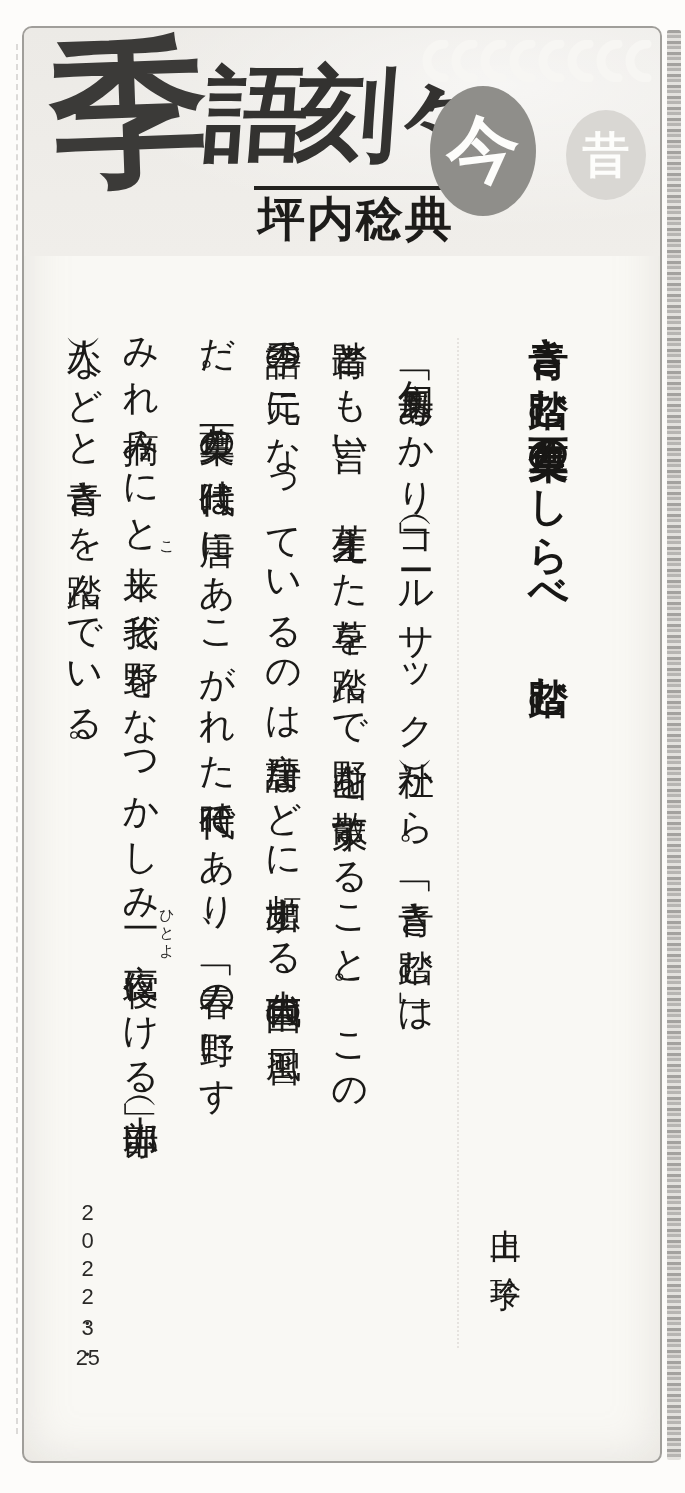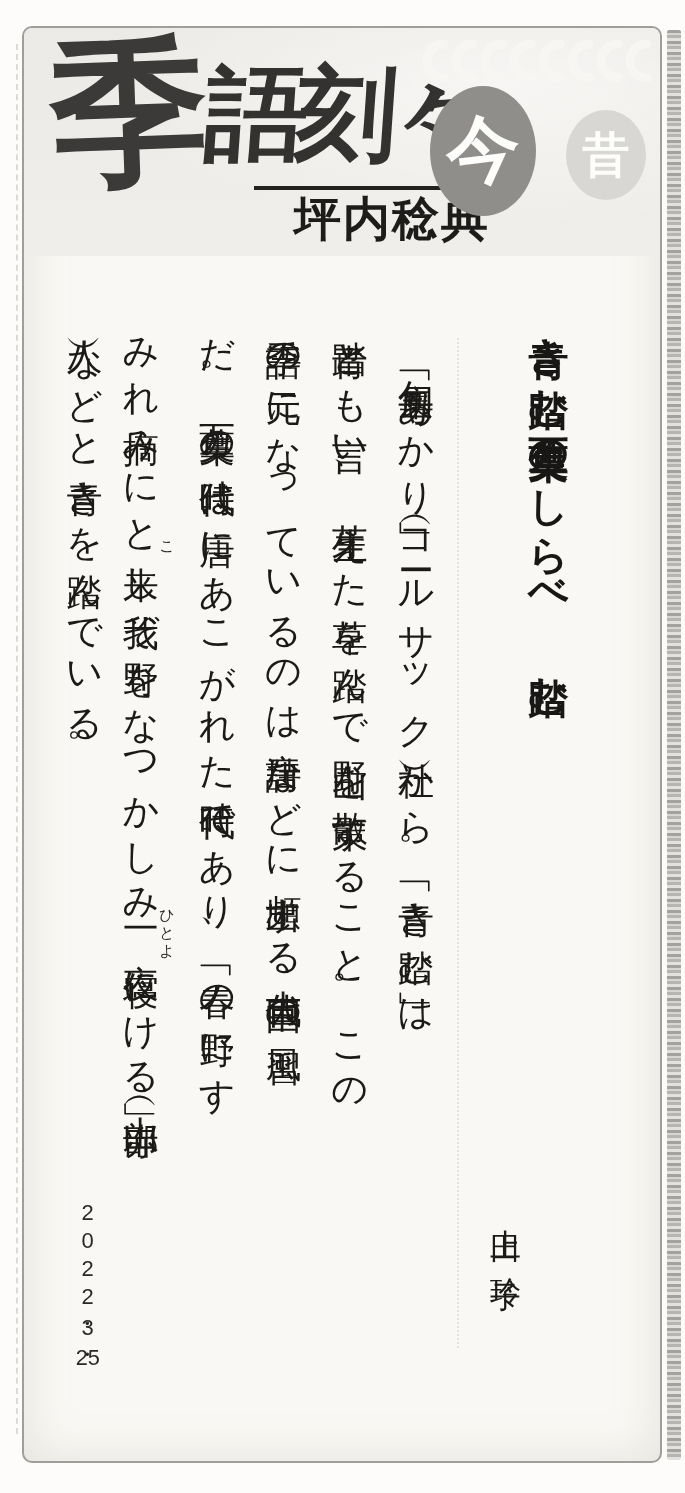--- a/index.html
+++ b/index.html
@@ -58,21 +58,20 @@
     letter-spacing:-12px;color:#333230;transform:skewX(-4deg);
   }
   .title-underline{
     position:absolute;left:230px;top:158px;width:210px;height:4px;
     background:#23221f;
   }
   .columnist{
     position:absolute;left:234px;top:166px;
     font-size:47px;line-height:1.1;letter-spacing:2px;color:#1d1c1a;
     font-weight:bold;
-    margin-left:36px;
   }
 
   .chevrons{position:absolute;left:398px;top:12px;}
 
   .badge{
     display:flex;align-items:center;justify-content:center;
     border-radius:50%;color:#fdfdfb;
     font-family:"Liberation Sans","DejaVu Sans",sans-serif;font-weight:bold;
   }
   .badge-now{

